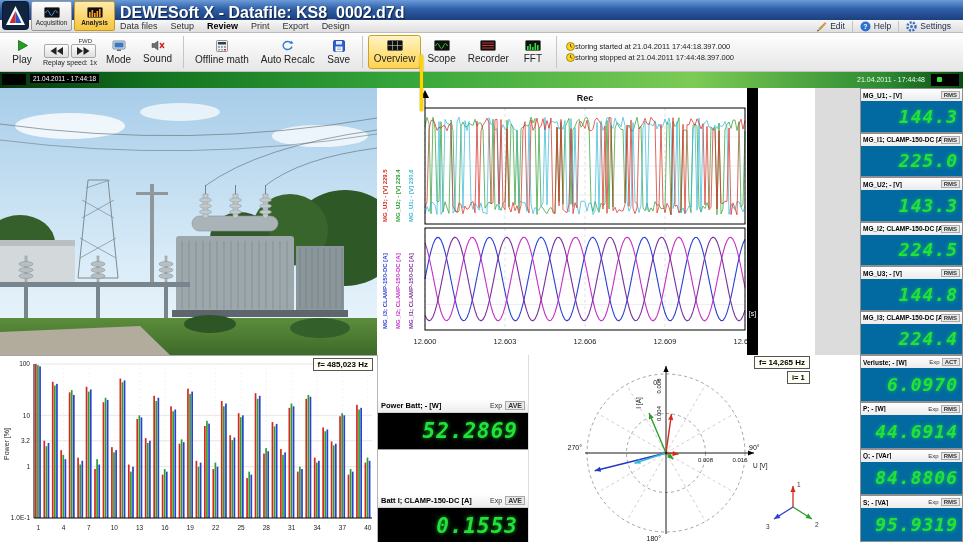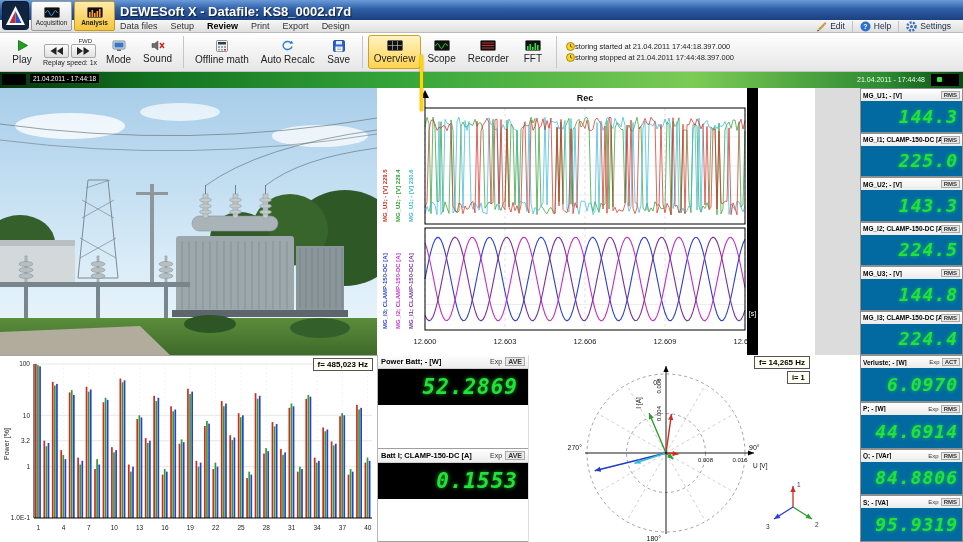--- a/index.html
+++ b/index.html
@@ -4,21 +4,21 @@
 <style>
 *{box-sizing:border-box;margin:0;padding:0;}
 body{background:#8f9aa6;font-family:"Liberation Sans",sans-serif;overflow:hidden;}
 #app{position:relative;width:963px;height:542px;background:#dcdcdc;overflow:hidden;}
 .abs{position:absolute;}
 svg{display:block;}
 button{font-family:inherit;cursor:default;}
 
 
 .titlebar{position:absolute;left:0;top:0;width:963px;height:20px;background:linear-gradient(#6b9bd8 0%,#2f5fa8 45%,#1b3f7e 100%);}
-.title-text{position:absolute;left:120px;top:4px;color:#fff;font-size:13px;font-weight:bold;text-shadow:1px 1px 1px rgba(0,0,0,.6);white-space:nowrap;}
+.title-text{position:absolute;left:120px;top:4px;color:#fff;font-size:16px;font-weight:bold;text-shadow:1px 1px 1px rgba(0,0,0,.6);white-space:nowrap;}
 .logo{position:absolute;left:2px;top:1px;z-index:12;}
 .modetabs{position:absolute;left:31px;top:1px;height:30px;display:flex;gap:2px;z-index:11;}
 .modetab{width:41px;height:30px;background:linear-gradient(#fdfdfd,#d9d9d9);border:1px solid #9a9a9a;border-radius:2px;display:flex;flex-direction:column;align-items:center;justify-content:center;gap:1px;font-size:6.5px;color:#222;}
 .modetab.active{background:linear-gradient(#ffeaa8,#f6c53d);border-color:#c9991d;font-weight:bold;}
 
 
 .menubar{position:absolute;left:0;top:20px;width:963px;height:13px;background:linear-gradient(#f7f7f7,#dfdfdf);border-bottom:1px solid #bcbcbc;display:flex;align-items:center;padding-left:120px;}
 .menu-items{display:flex;align-items:center;}
 .menu-item{margin-right:13px;font-size:9px;color:#333;white-space:nowrap;}
 .menu-item.active{font-weight:bold;color:#000;}
@@ -63,21 +63,21 @@
 #vsWidget{left:528px;top:355px;width:332px;height:187px;background:#fff;border-left:1px solid #ddd;}
 #metersTop{left:860px;top:88px;width:103px;height:267px;display:flex;flex-direction:column;background:#888;}
 #metersBottom{left:860px;top:355px;width:103px;height:187px;display:flex;flex-direction:column;background:#888;}
 .triad{position:absolute;left:236px;top:122px;}
 .fbox{position:absolute;border:1px solid #555;background:#fffef2;font-size:8px;font-weight:bold;padding:1px 4px;z-index:5;white-space:nowrap;}
 .bar-fbox{right:4px;top:2px;}
 .vs-fbox{left:225px;top:1px;}
 .vs-ibox{left:258px;top:16px;font-size:7.5px;}
 
 
-.disp{flex:1;display:flex;flex-direction:column;background:#fff;border-bottom:1px solid #9f9f9f;}
+.disp{flex:1;display:flex;flex-direction:column;background:#fff;border-bottom:1px solid #9f9f9f;margin-top:44px;}
 .disp-h{height:14px;display:flex;justify-content:space-between;align-items:center;padding:0 3px;font-size:7.5px;background:linear-gradient(#ffffff,#ececec);border-bottom:1px solid #cfcfcf;}
 .disp-name{font-weight:bold;white-space:nowrap;overflow:hidden;}
 .disp-modes{display:flex;gap:3px;font-size:7px;color:#333;flex-shrink:0;align-items:center;}
 .mode2{border:1px solid #aaa;background:#e8e8e8;padding:0 2px;font-weight:bold;}
 .disp-v{height:36px;background:#000;display:flex;align-items:center;justify-content:flex-end;padding-right:10px;font-size:21px;}
 .disp-f{flex:1;background:#fff;}
 
 
 .meter{flex:1;display:flex;flex-direction:column;border:1px solid #8f8f8f;background:#0369a1;overflow:hidden;}
 .meter-h{height:12px;display:flex;justify-content:space-between;align-items:center;padding:0 2px;font-size:6.5px;background:linear-gradient(#ffffff,#ebebeb);}

